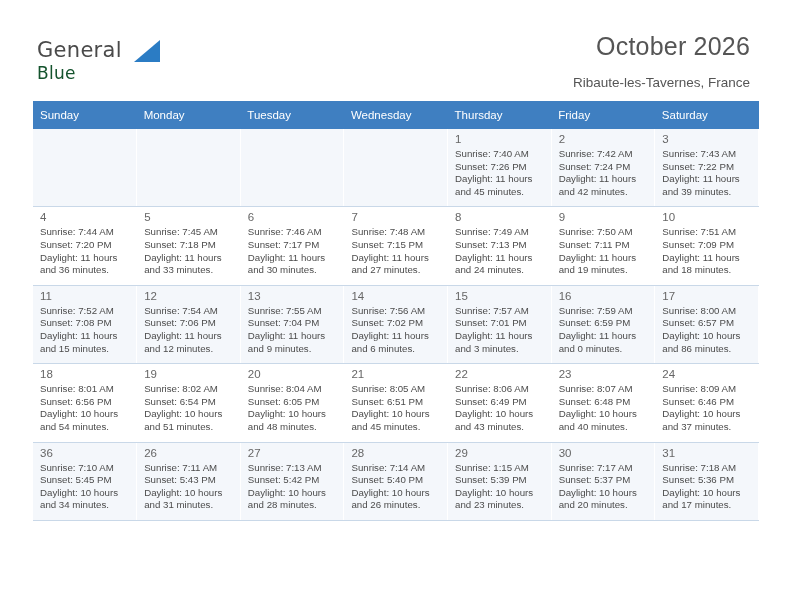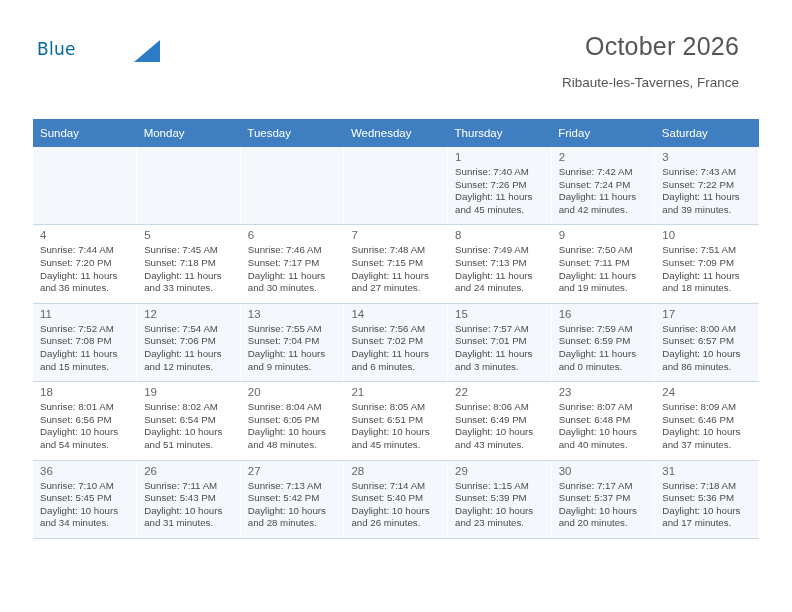--- a/index.html
+++ b/index.html
@@ -34,55 +34,55 @@
     height: 52px;
   }
   .logo-general {
     font-size: 21px;
     color: #4a4a4a;
     letter-spacing: 0.3px;
     font-family: "DejaVu Sans", sans-serif;
   }
   .logo-blue {
     font-size: 17px;
-    color: #0369a1;
+    color: #14532d;
     letter-spacing: 0.3px;
     margin-top: 1px;
     font-family: "DejaVu Sans", sans-serif;
   }
   .logo-flag {
     position: absolute;
     left: 97px;
     top: 2px;
     width: 0;
     height: 0;
     border-left: 26px solid transparent;
     border-bottom: 22px solid #2b7cc4;
   }
   .title-block {
     position: absolute;
-    right: 20px;
+    right: 9px;
     top: 4px;
     text-align: right;
   }
   .month-title {
     font-size: 25px;
     color: #555555;
     font-weight: normal;
     letter-spacing: 0.2px;
   }
   .location {
     font-size: 13.5px;
     color: #555555;
     margin-top: 14px;
     margin-left: 8px;
   }
   
   .calendar {
-    margin-top: 29px;
+    margin-top: 11px;
     width: 726px;
     border-collapse: collapse;
     table-layout: fixed;
   }
   .calendar th {
     background: #3f7fc1;
     color: #ffffff;
     font-size: 11.5px;
     font-weight: normal;
     text-align: left;
@@ -117,20 +117,21 @@
     background: #f4f7fb;
   }
 </style>
 </head>
 <body>
 
 <div class="page">
 
   <div class="header">
     <div class="logo">
+      <div class="logo-general">General</div>
       <div class="logo-blue">Blue</div>
       <div class="logo-flag"></div>
     </div>
     <div class="title-block">
       <div class="month-title">October 2026</div>
       <div class="location">Ribaute-les-Tavernes, France</div>
     </div>
   </div>
 
   <table class="calendar">

